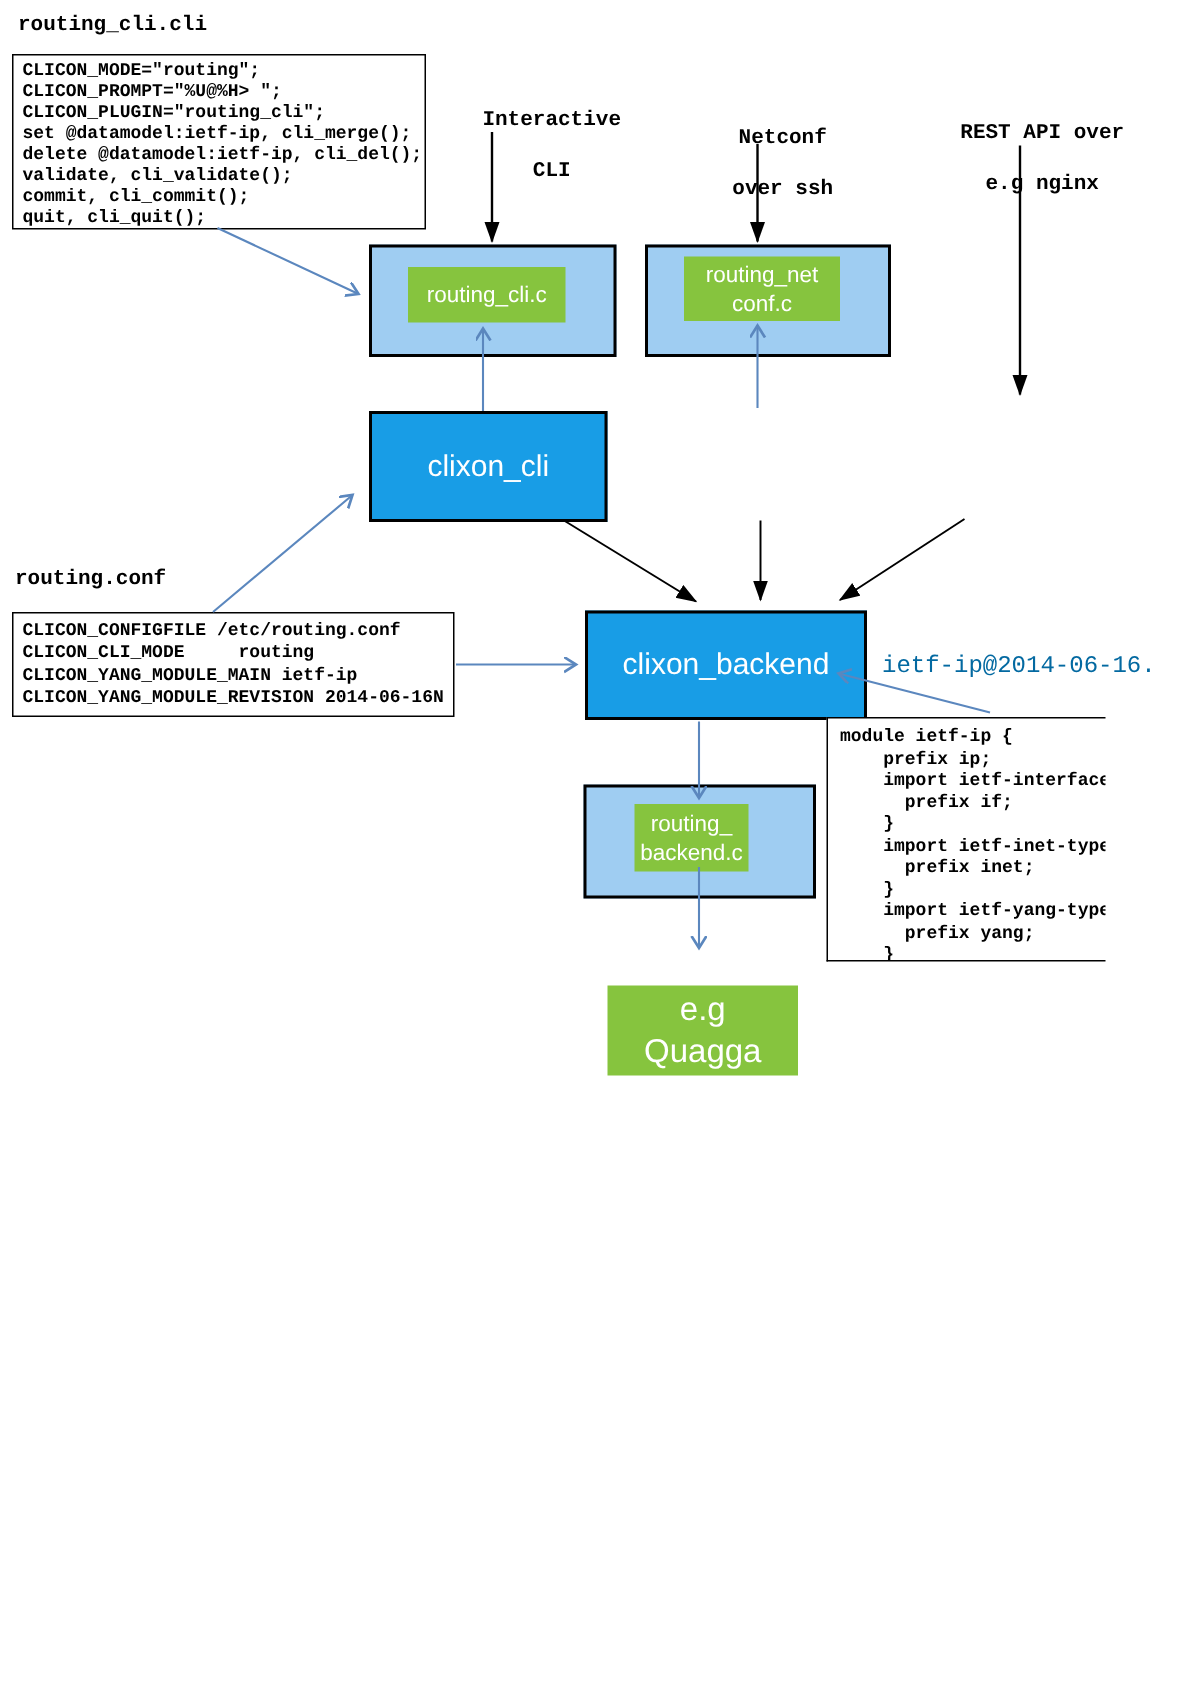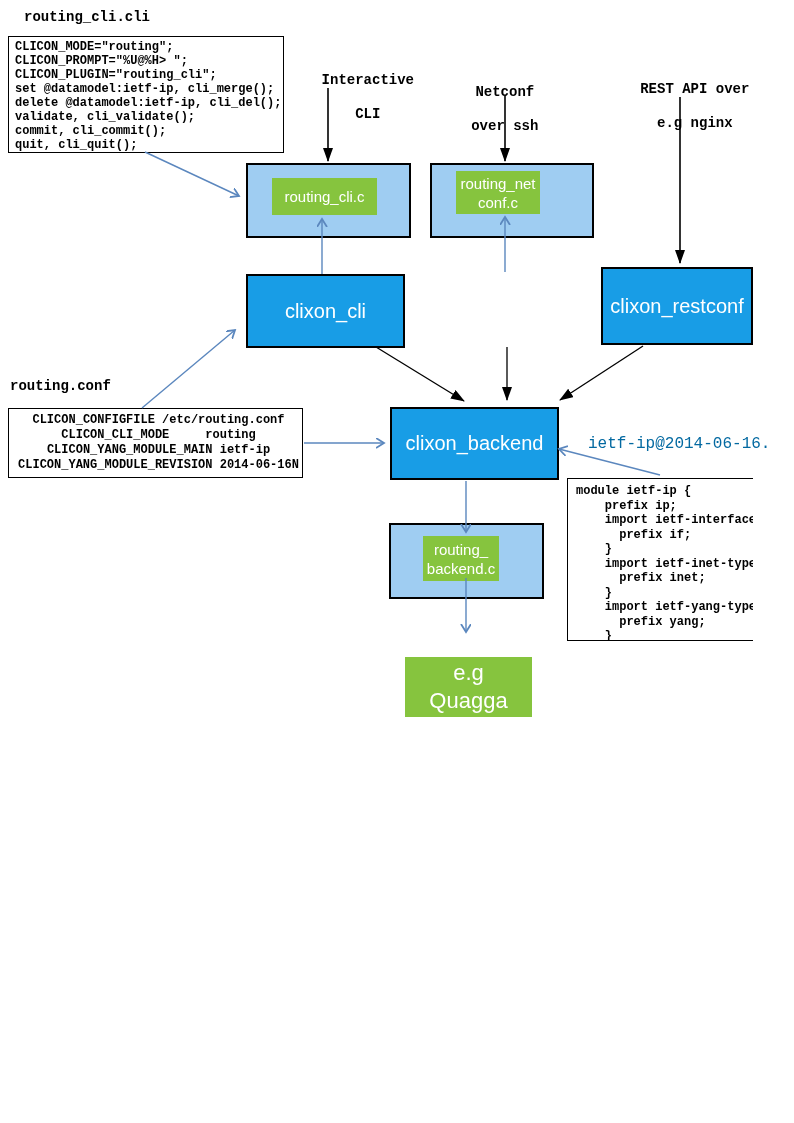--- a/index.html
+++ b/index.html
@@ -20,66 +20,65 @@
   .quagga{background:#86c43e;font-size:22px;line-height:28px;}
   .yang-label{font-family:"Liberation Mono",monospace;font-weight:normal;font-size:16px;color:#0369a1;white-space:pre;}
   svg.overlay{position:absolute;left:0;top:0;z-index:20;pointer-events:none;}
   .boxlayer{z-index:10;}
 </style>
 </head>
 <body>
 
 <div id="canvas">
 
-  <div class="abs file-title boxlayer" style="left:12px;top:9px;margin-left:12px;">routing_cli.cli</div>
+  <div class="abs file-title boxlayer" style="left:12px;top:9px;">routing_cli.cli</div>
 
   <div class="abs code-box boxlayer" style="left:8px;top:36px;width:276px;height:117px;">CLICON_MODE="routing";
 CLICON_PROMPT="%U@%H&gt; ";
 CLICON_PLUGIN="routing_cli";
 set @datamodel:ietf-ip, cli_merge();
 delete @datamodel:ietf-ip, cli_del();
 validate, cli_validate();
 commit, cli_commit();
 quit, cli_quit();</div>
 
   <div class="abs annot boxlayer" style="left:281px;top:55px;width:140px;">
     <span>Interactive</span><br>
     <span>CLI</span>
   </div>
-  <div class="abs annot boxlayer" style="left:418px;top:67px;width:140px;font-family:Liberation Mono, monospace;">
+  <div class="abs annot boxlayer" style="left:435px;top:67px;width:140px;font-family:Liberation Mono, monospace;">
     <span>Netconf</span><br>
     <span>over ssh</span>
   </div>
   <div class="abs annot boxlayer" style="left:598px;top:64px;width:160px;">
     <span>REST API over</span><br>
     <span>e.g nginx</span>
   </div>
 
   <div class="abs light-box boxlayer" style="left:246px;top:163px;width:161px;height:71px;"></div>
   <div class="abs node green-node boxlayer" style="left:272px;top:178px;width:105px;height:37px;">routing_cli.c</div>
 
   <div class="abs light-box boxlayer" style="left:430px;top:163px;width:160px;height:71px;"></div>
-  <div class="abs node green-node boxlayer" style="left:456px;top:171px;width:84px;height:43px;">
+  <div class="abs node green-node boxlayer" style="left:456px;top:171px;width:104px;height:43px;">
     <span>routing_net</span>
     <span>conf.c</span>
   </div>
 
   <div class="abs node blue-node boxlayer" style="left:246px;top:274px;width:159px;height:74px;">clixon_cli</div>
-  <div class="abs node blue-node boxlayer" style="left:601px;top:267px;width:152px;height:78px;">clixon_restconf</div>
 
   <div class="abs file-title boxlayer" style="left:10px;top:378px;">routing.conf</div>
-  <div class="abs code-box boxlayer" style="left:8px;top:408px;width:295px;height:70px;line-height:15px;padding-top:4px;text-align:center;">CLICON_CONFIGFILE /etc/routing.conf
+  <div class="abs code-box boxlayer" style="left:8px;top:408px;width:295px;height:70px;line-height:15px;padding-top:4px;">CLICON_CONFIGFILE /etc/routing.conf
 CLICON_CLI_MODE     routing
 CLICON_YANG_MODULE_MAIN ietf-ip
 CLICON_YANG_MODULE_REVISION 2014-06-16N</div>
 
-  <div class="abs node blue-node boxlayer" style="left:390px;top:407px;width:169px;height:73px;">clixon_backend</div>
+  <div class="abs node blue-node boxlayer" style="left:390px;top:407px;width:188px;height:73px;">clixon_backend</div>
 
   <div class="abs yang-label boxlayer" style="left:588px;top:435px;">ietf-ip@2014-06-16.</div>
-  <div class="abs code-box boxlayer" style="left:567px;top:478px;width:186px;height:163px;line-height:14.5px;padding:5px 0 12px 8px;border-right:none;">module ietf-ip {
+  <div class="abs code-box boxlayer" style="left:551px;top:478px;width:186px;height:163px;line-height:14.5px;padding:5px 0 12px 8px;border-right:none;">module ietf-ip {
     prefix ip;
     import ietf-interface
       prefix if;
     }
     import ietf-inet-type
       prefix inet;
     }
     import ietf-yang-type
       prefix yang;
     }</div>

